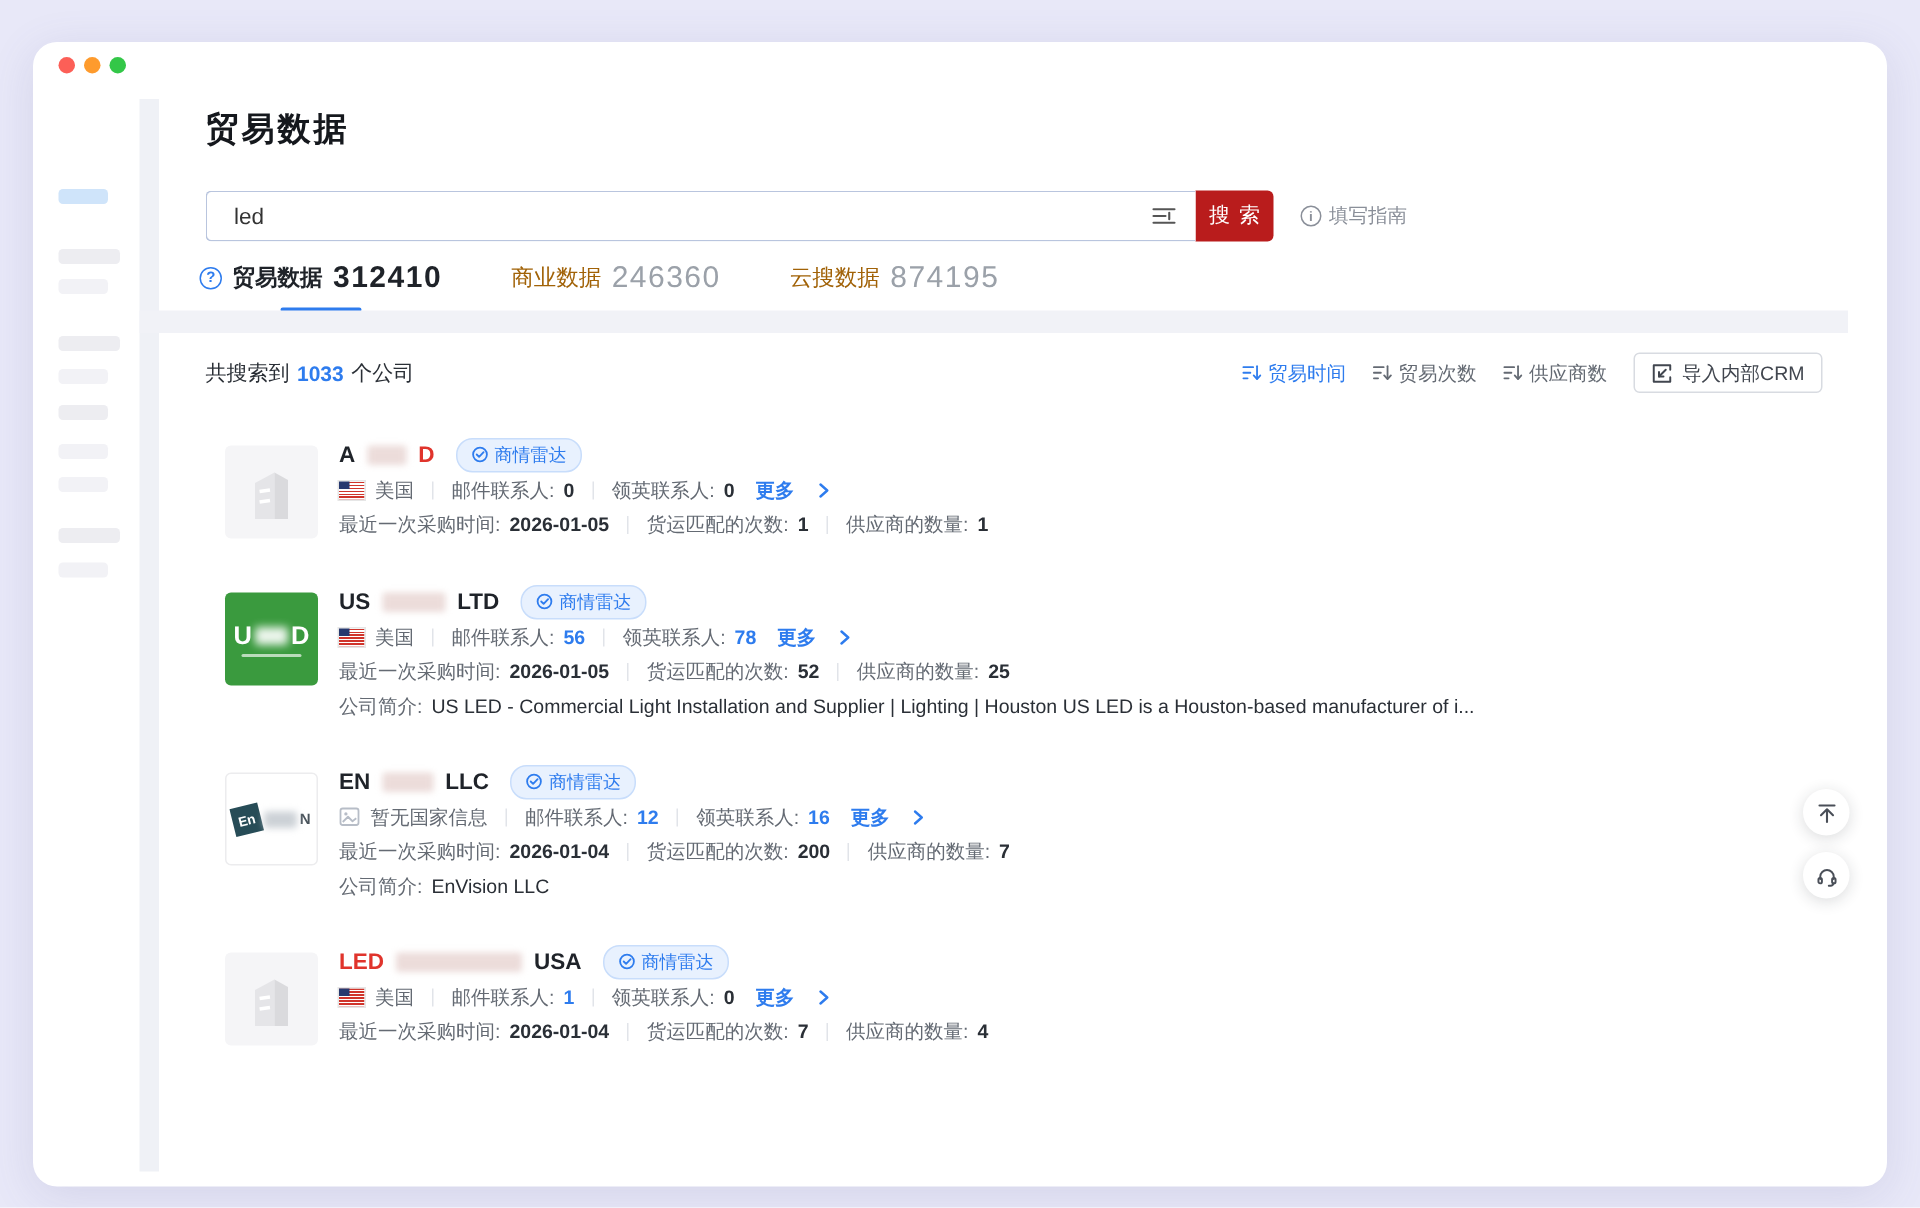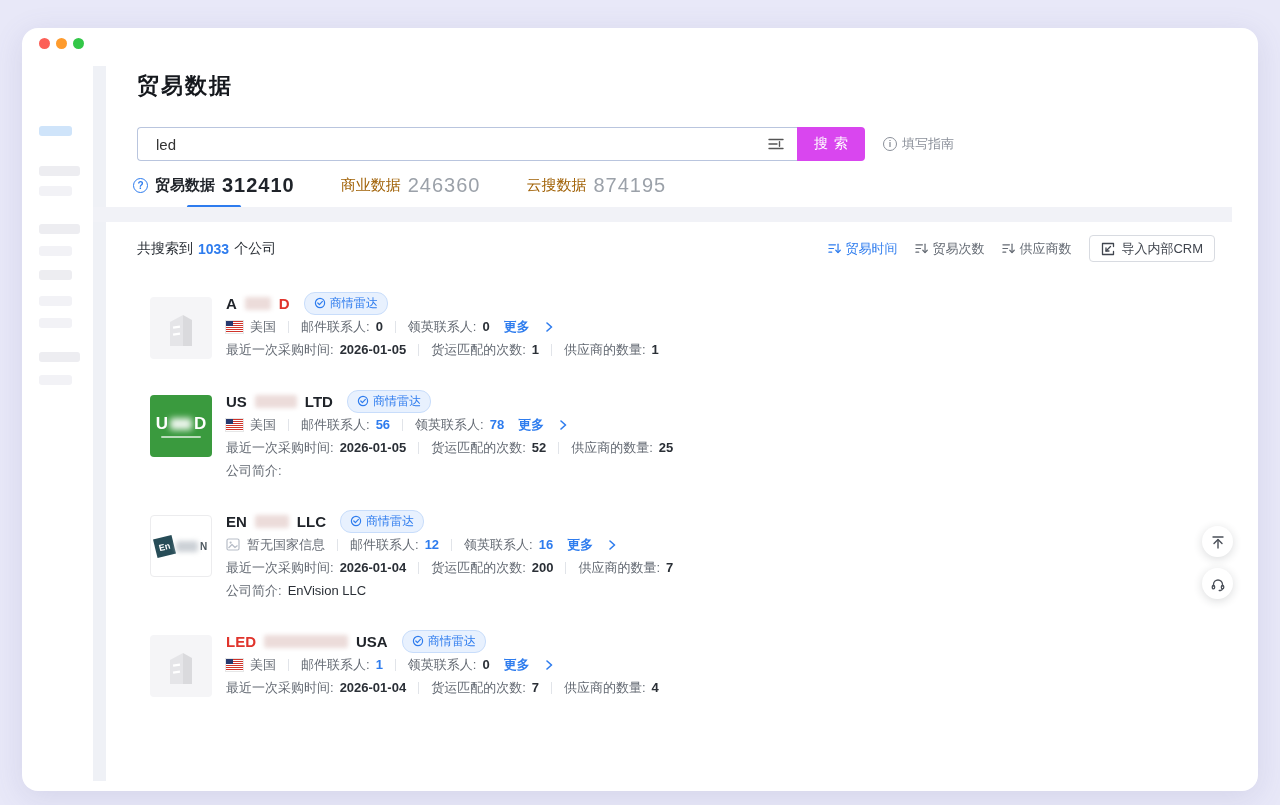--- a/index.html
+++ b/index.html
@@ -25,21 +25,21 @@
   
   .main { position:absolute; left:84px; top:0; right:26px; bottom:0; }
 
   .page-title { position:absolute; left:31px; top:43px; font-size:22px; font-weight:700; color:#15181d; letter-spacing:2px; }
 
   .search-row { position:absolute; left:31px; top:99px; display:flex; align-items:center; }
   .search-box { position:relative; width:660px; height:34px; }
   .search-input { width:100%; height:34px; border:1px solid #b9c5de; border-right:none; border-radius:4px 0 0 4px;
                   padding:0 40px 0 18px; font-size:15px; color:#333; outline:none; font-family:inherit; }
   .filter-icon { position:absolute; right:13px; top:10px; color:#555; display:flex; }
-  .search-btn { width:68px; height:34px; background:#d946ef; color:#fff; border:none; border-radius:0 4px 4px 0;
+  .search-btn { width:52px; height:34px; background:#b91c1c; color:#fff; border:none; border-radius:0 4px 4px 0;
                 font-size:14px; letter-spacing:6px; text-indent:6px; cursor:pointer; font-family:Liberation Serif, serif; }
   .guide { display:flex; align-items:center; gap:5px; margin-left:18px; color:#8a8f99; font-size:13px; cursor:pointer; }
   .icon-circle { width:14px; height:14px; border-radius:50%; border:1px solid currentColor; font-size:9px;
                  display:inline-flex; align-items:center; justify-content:center; font-style:normal; font-weight:700; }
   .icon-circle.q { color:#2e7cee; width:15px; height:15px; font-size:10px; }
 
   .tabs { position:absolute; left:27px; top:146px; display:flex; align-items:flex-end; gap:46px; }
   .tab { display:flex; align-items:center; gap:7px; cursor:pointer; position:relative; padding-bottom:6px; }
   .tab-label { font-size:15px; color:#a16207; }
   .tab-count { font-size:20px; color:#9ba1a9; letter-spacing:1px; }
@@ -322,20 +322,21 @@
               <span class="val">2026-01-05</span>
               <i class="sep"></i>
               <span class="lab">货运匹配的次数:</span>
               <span class="val">52</span>
               <i class="sep"></i>
               <span class="lab">供应商的数量:</span>
               <span class="val">25</span>
             </div>
             <div class="meta">
               <span class="lab">公司简介:</span>
+              <span class="txt">US LED - Commercial Light Installation and Supplier | Lighting | Houston US LED is a Houston-based manufacturer of i...</span>
             </div>
           </div>
         </div>
 
         <div class="company">
           <div class="logo logo-white">
             <span class="en-mark">En</span>
             <span class="eblur"></span>
             <span class="en-right">N</span>
           </div>

